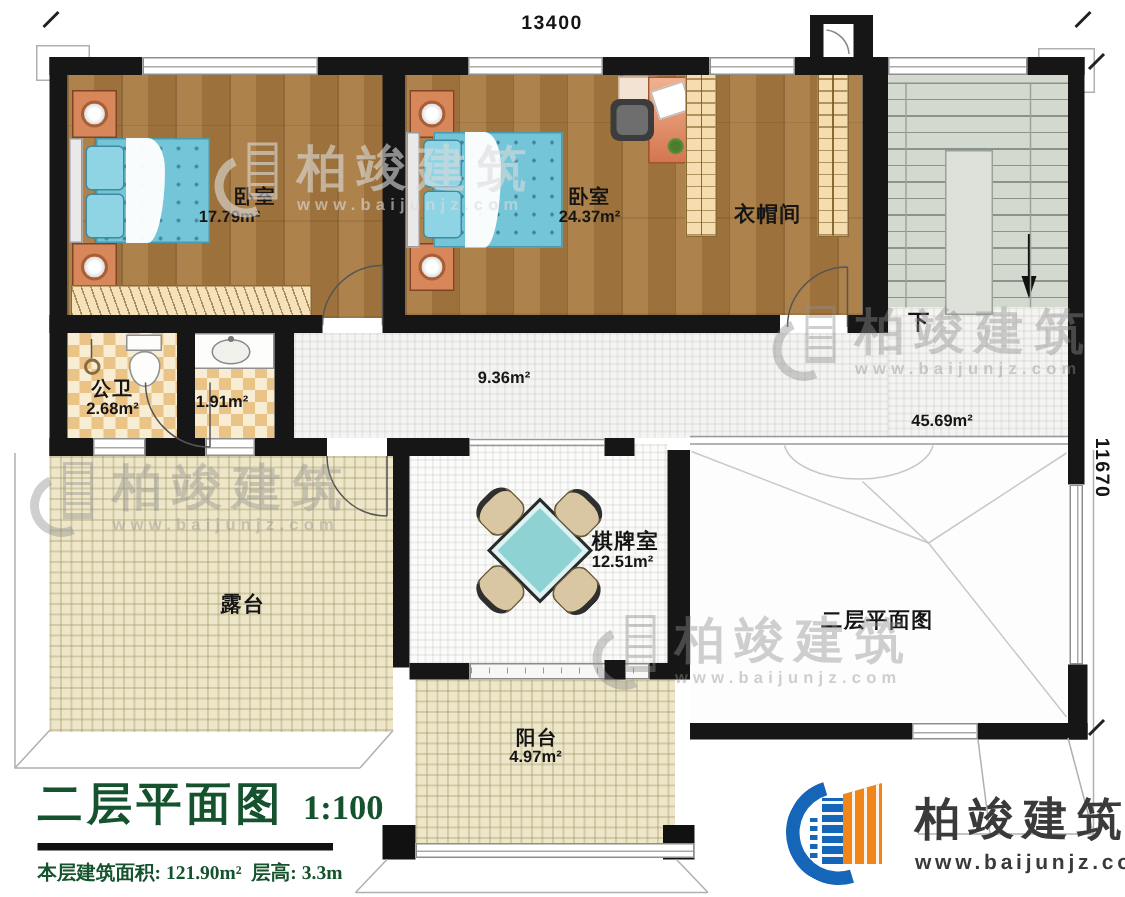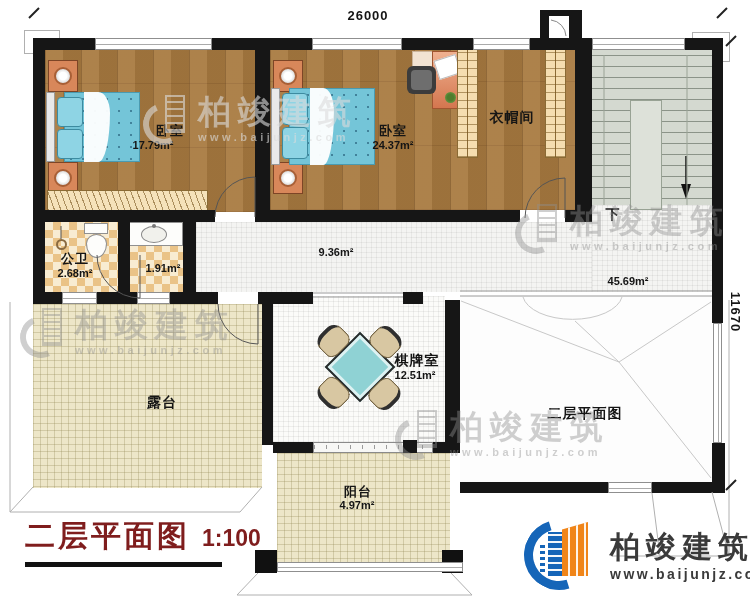--- a/index.html
+++ b/index.html
@@ -45,21 +45,21 @@
   .eaverect{position:absolute;z-index:0;background:#fff;border:1px solid #b0b0b0;box-sizing:border-box;}
   .wm{position:absolute;display:flex;gap:9px;align-items:center;z-index:6;color:#8f8f8f;opacity:.42;pointer-events:none;}
   .wm.light{color:#dcdcdc;opacity:.6;}
   .wm-ic{width:46px;height:52px;position:relative;flex:none;}
   .wm-ic::before{content:'';position:absolute;left:0;bottom:0;width:30px;height:30px;border:6px solid currentColor;
     border-top-color:transparent;border-right-color:transparent;border-radius:50%;transform:rotate(20deg);}
   .wm-ic::after{content:'';position:absolute;right:4px;top:2px;width:16px;height:34px;border:2px solid currentColor;
     background:repeating-linear-gradient(0deg, currentColor 0 2px, transparent 2px 7px);}
   .wm-brand{font-size:33px;font-weight:700;letter-spacing:7px;line-height:1;}
   .wm-url{font-size:11px;font-weight:700;letter-spacing:3.5px;margin-top:4px;line-height:1;}
-  .titleblock{position:absolute;left:25px;top:516px;z-index:7;color:#7f1d1d;}
+  .titleblock{position:absolute;left:25px;top:516px;z-index:7;color:#14532d;font-family:Liberation Serif, serif;}
   .t-main{font-size:30px;font-weight:700;letter-spacing:3px;}
   .t-scale{font-size:23px;font-weight:700;margin-left:12px;}
   .t-line{width:197px;height:5px;background:#111;margin-top:5px;}
   .t-info{font-size:13px;font-weight:700;margin-top:6px;letter-spacing:0;}
   .logo{position:absolute;left:522px;top:520px;display:flex;align-items:center;gap:8px;z-index:7;}
   .logo-ic{width:80px;height:72px;position:relative;flex:none;}
   .logo-ic::before{content:'';position:absolute;left:2px;bottom:2px;width:52px;height:52px;border:9px solid #1565b8;
     border-top-color:transparent;border-right-color:transparent;border-radius:50%;transform:rotate(28deg);}
   .lb-or{position:absolute;left:40px;top:2px;width:26px;height:54px;background:#f08519;
     clip-path:polygon(0 14%,100% 0,100% 100%,0 100%);
@@ -235,30 +235,30 @@
         <line x1="652" y1="493" x2="660" y2="556"></line>
     </g>
     <g stroke="#222" stroke-width="2">
       <line x1="29" y1="18" x2="39" y2="8"></line>
         <line x1="717" y1="18" x2="727" y2="8"></line>
       <line x1="726" y1="46" x2="736" y2="36"></line>
         <line x1="726" y1="490" x2="736" y2="480"></line>
     </g>
   </svg>
 
-  <div class="lbl" style="left:368px;top:15px">26000</div>
+  <div class="lbl" style="left:368px;top:15px">13400</div>
   <div class="lbl rot" style="left:735px;top:312px">11670</div>
   <div class="lbl" style="left:170px;top:131px">卧室</div>
   <div class="lbl sm" style="left:153px;top:145px">17.79m²</div>
   <div class="lbl" style="left:393px;top:131px">卧室</div>
   <div class="lbl sm" style="left:393px;top:145px">24.37m²</div>
-  <div class="lbl lg" style="left:512px;top:118px">衣帽间</div>
+  <div class="lbl lg" style="left:512px;top:143px">衣帽间</div>
   <div class="lbl" style="left:75px;top:259px">公卫</div>
   <div class="lbl sm" style="left:75px;top:273px">2.68m²</div>
-  <div class="lbl sm" style="left:163px;top:268px">1.91m²</div>
+  <div class="lbl sm" style="left:148px;top:268px">1.91m²</div>
   <div class="lbl sm" style="left:336px;top:252px">9.36m²</div>
   <div class="lbl sm" style="left:628px;top:281px">45.69m²</div>
   <div class="lbl lg" style="left:613px;top:215px">下</div>
   <div class="lbl lg" style="left:417px;top:361px">棋牌室</div>
   <div class="lbl sm" style="left:415px;top:375px">12.51m²</div>
   <div class="lbl lg" style="left:162px;top:403px">露台</div>
   <div class="lbl lg" style="left:585px;top:414px">二层平面图</div>
   <div class="lbl" style="left:358px;top:492px">阳台</div>
   <div class="lbl sm" style="left:357px;top:505px">4.97m²</div>
 
@@ -287,20 +287,26 @@
     <div class="wm-ic"></div>
     <div>
         <div class="wm-brand">柏竣建筑</div>
          <div class="wm-url">www.baijunjz.com</div>
       </div>
   </div>
 
   <div class="titleblock">
     <span class="t-main">二层平面图</span><span class="t-scale">1:100</span>
     <div class="t-line"></div>
+    <div class="t-info">
+      <span>本层建筑面积:</span>
+      <span>121.90m²</span>&nbsp;
+      <span>层高:</span>
+      <span>3.3m</span>
+    </div>
   </div>
 
   <div class="logo">
     <div class="logo-ic">
       <div class="lb-or"></div>
       <div class="lb-bl"></div>
       <div class="lb-dots"></div>
     </div>
     <div>
       <div class="logo-name">柏竣建筑</div>

